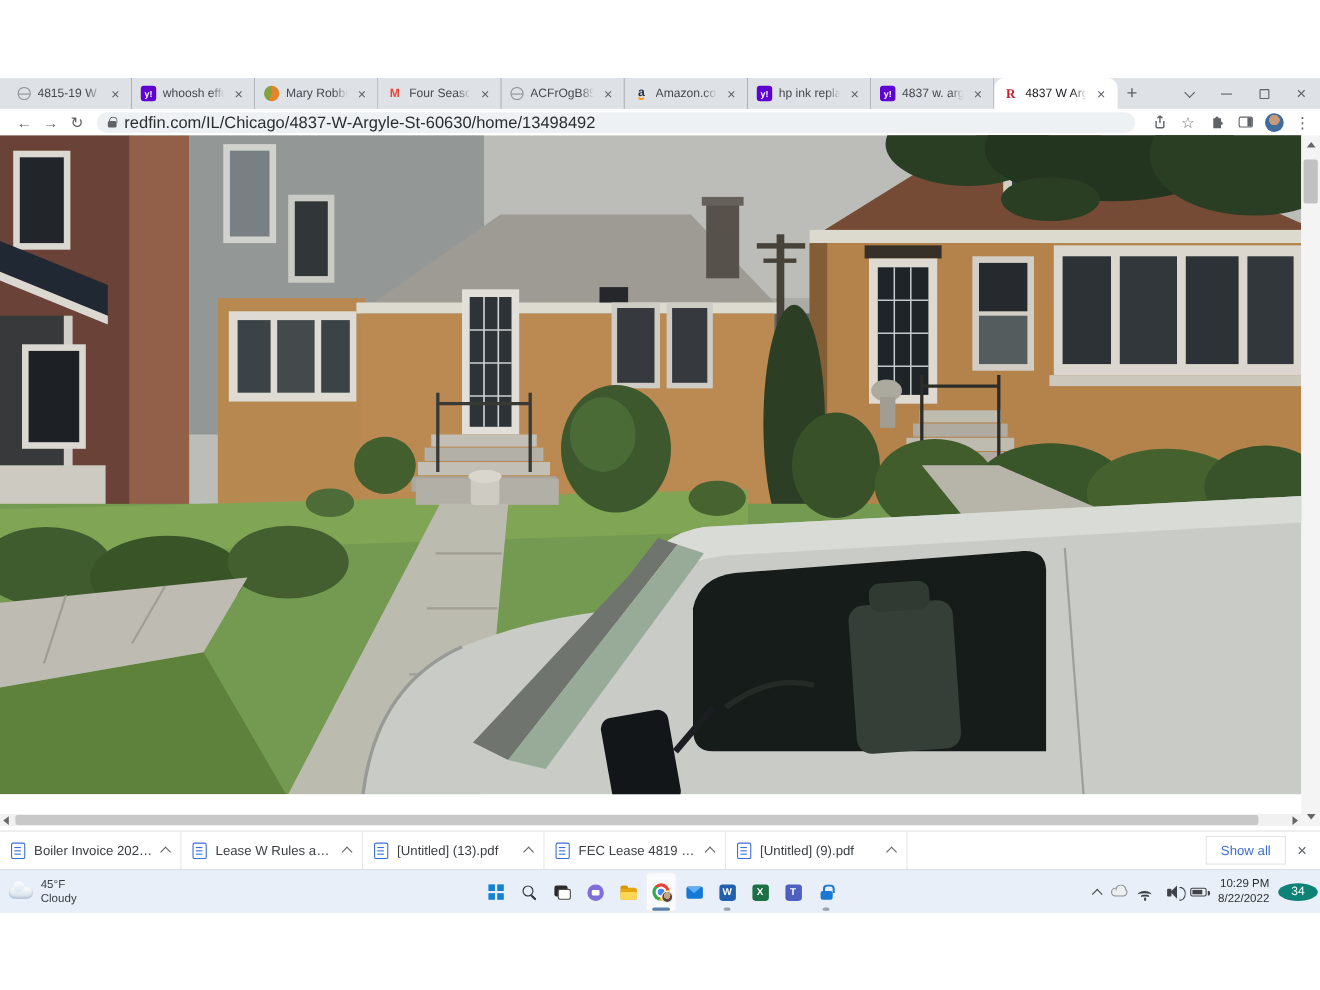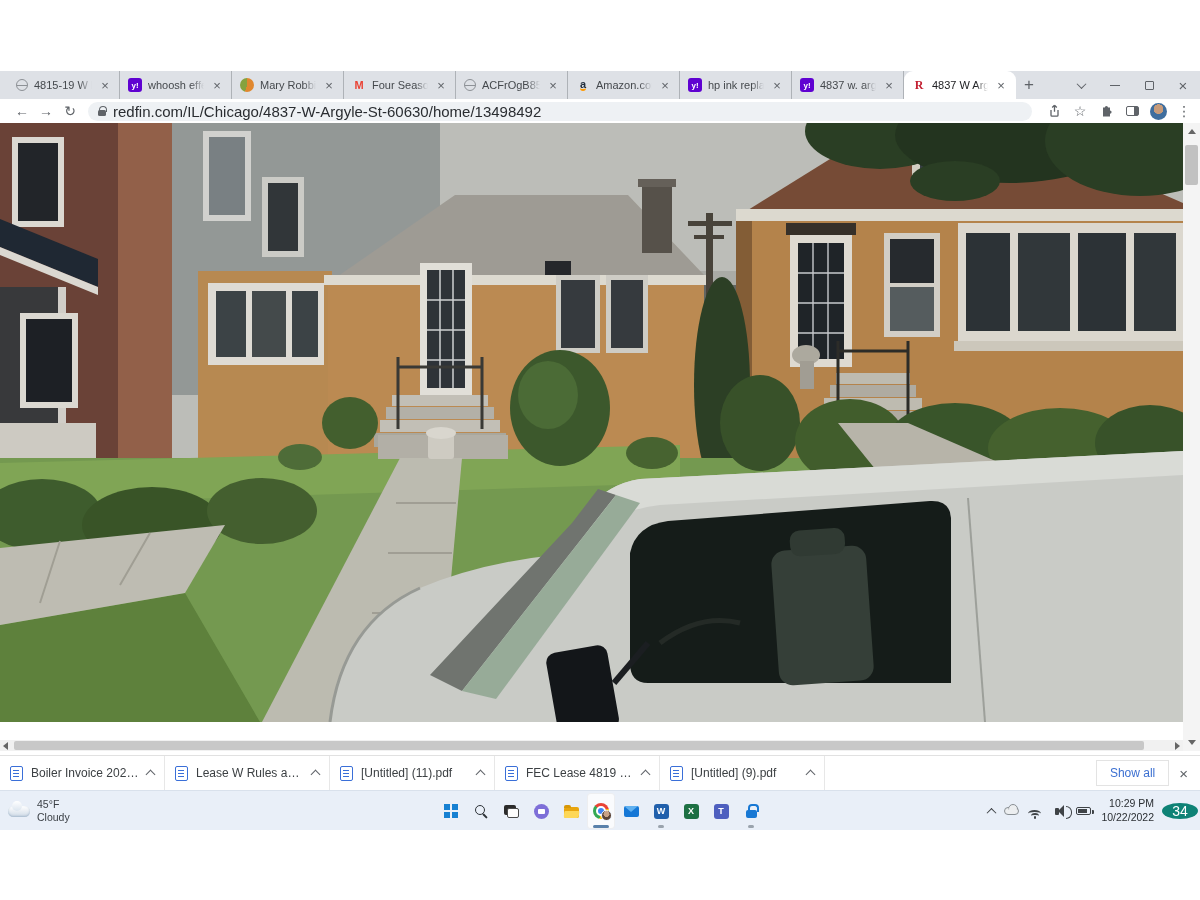--- a/index.html
+++ b/index.html
@@ -116,21 +116,21 @@
   .i-wifi { width:13px; height:7px; border-top:2px solid #3f4347; border-radius:100% 100% 0 0; position:relative; margin-top:4px; }
   .i-wifi::before { content:""; position:absolute; left:2.5px; top:1.5px; width:8px; height:4px; border-top:2px solid #3f4347; border-radius:100% 100% 0 0; }
   .i-wifi::after { content:""; position:absolute; left:5.5px; top:4.5px; width:2.5px; height:2.5px; background:#3f4347; border-radius:50%; }
   .i-volume { width:4px; height:7px; background:#3f4347; margin:0 8px 0 5px; border-radius:1px; }
   .i-volume::before { content:""; position:absolute; left:-1px; top:-2.5px; border-right:6px solid #3f4347; border-top:6px solid transparent; border-bottom:6px solid transparent; transform:translateX(4px); }
   .i-volume::after { content:""; position:absolute; left:11px; top:-2px; width:5px; height:11px; border:1.6px solid #3f4347; border-left:none; border-radius:0 11px 11px 0; }
   .i-battery { width:15px; height:8px; border:1.4px solid #3f4347; border-radius:2px; }
   .i-battery::before { content:""; position:absolute; left:1px; top:1px; bottom:1px; width:9px; background:#3f4347; }
   .i-battery::after { content:""; position:absolute; right:-3.5px; top:2px; width:2px; height:4px; background:#3f4347; border-radius:0 1px 1px 0; }
   .clock { text-align:right; font-size:10.5px; color:#2b2f33; line-height:1.3; }
-  .badge { width:36px; height:16px; border-radius:50%; background:#0e8276; color:#fff; font-size:14px; display:flex; align-items:center; justify-content:center; margin-left:2px; }
+  .badge { width:36px; height:16px; border-radius:50%; background:#0e8276; color:#fff; font-size:11px; display:flex; align-items:center; justify-content:center; margin-left:2px; }
 </style>
 </head>
 <body>
 
 <div class="screen">
   <div class="browser">
 
     <div class="tab-strip">
       <div class="tabs">
 
@@ -399,21 +399,21 @@
           </div>
 
           <div class="dl-item">
             <span class="ic dl-icon"></span>
             <span class="dl-name">Lease W Rules and....pdf</span>
             <span class="dl-caret"></span>
           </div>
 
           <div class="dl-item">
             <span class="ic dl-icon"></span>
-            <span class="dl-name">[Untitled] (11).pdf</span>
+            <span class="dl-name">[Untitled] (13).pdf</span>
             <span class="dl-caret"></span>
           </div>
 
           <div class="dl-item">
             <span class="ic dl-icon"></span>
             <span class="dl-name">FEC Lease 4819 Hu....pdf</span>
             <span class="dl-caret"></span>
           </div>
 
 
@@ -492,18 +492,18 @@
           <span class="ic i-cloud"></span>
 
           <span class="ic i-wifi"></span>
 
           <span class="ic i-volume"></span>
 
           <span class="ic i-battery"></span>
         </div>
       <div class="clock">
         <span>10:29 PM</span><br>
-        <span>10/22/2022</span>
+        <span>8/22/2022</span>
       </div>
       <div class="badge">34</div>
     </div>
   </div>
 </div>
 
 </body></html>

